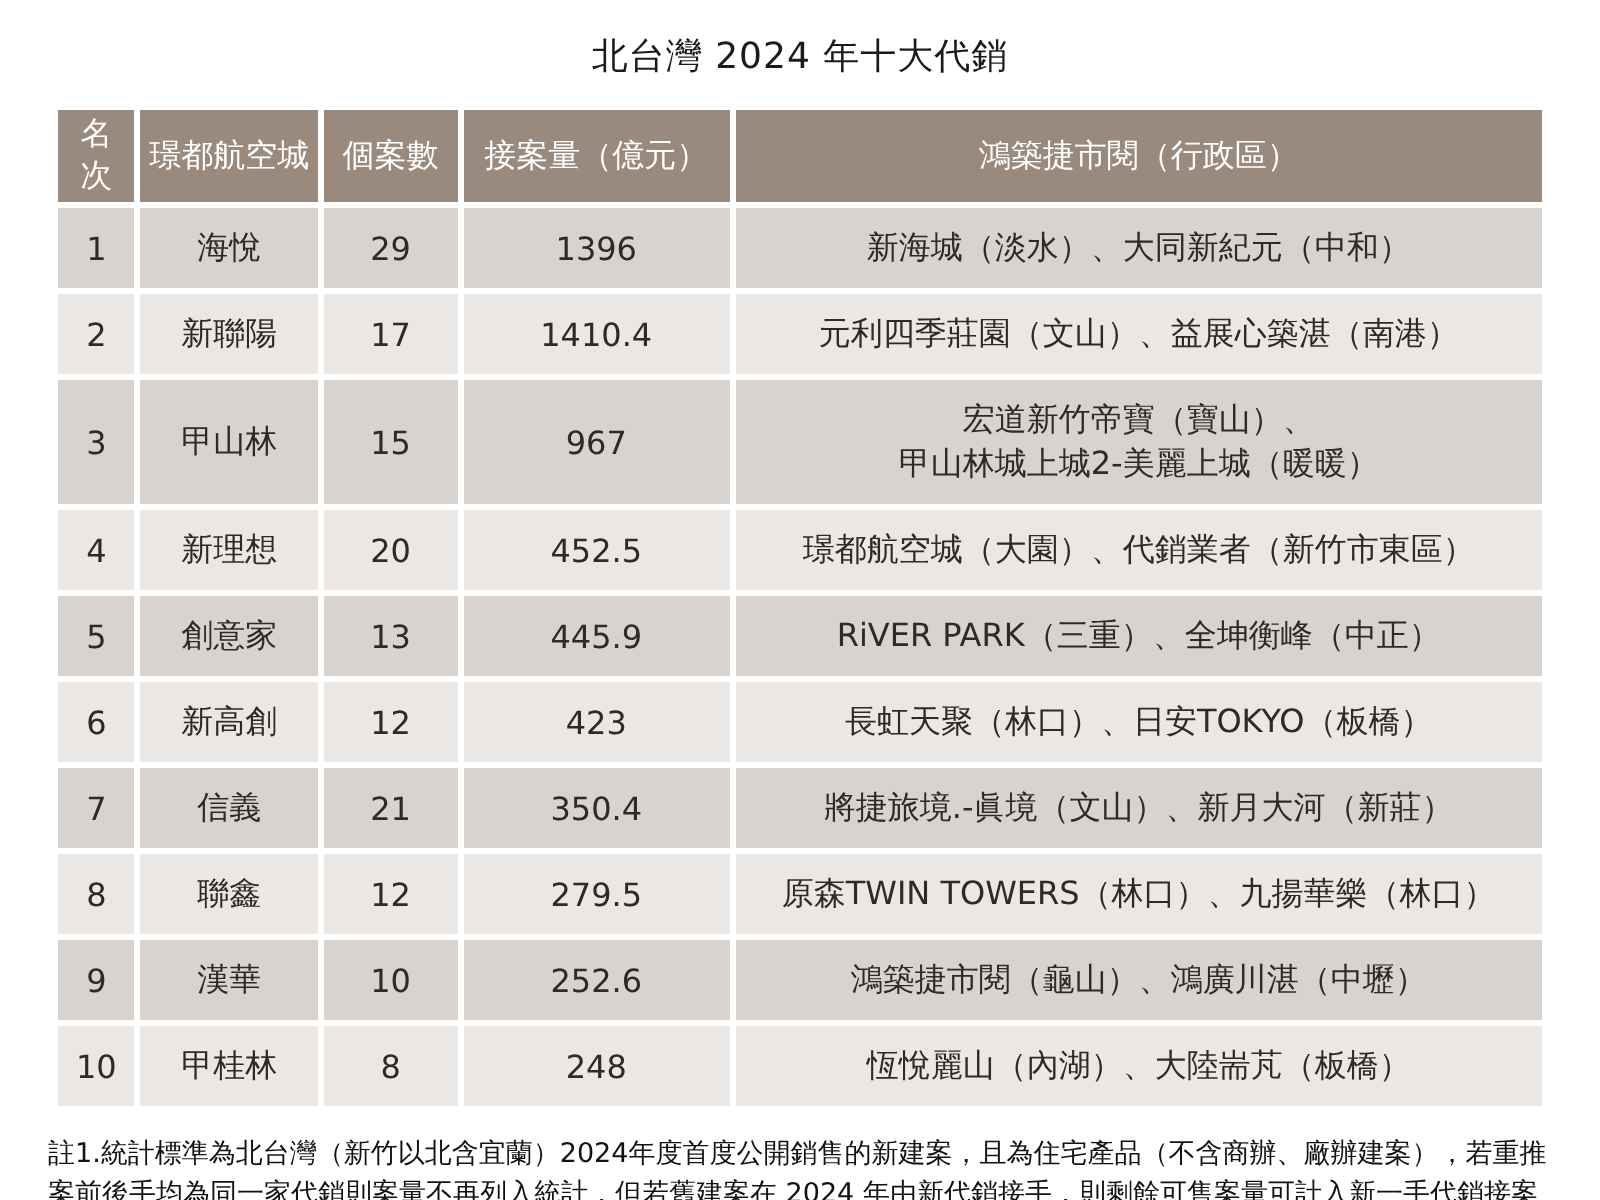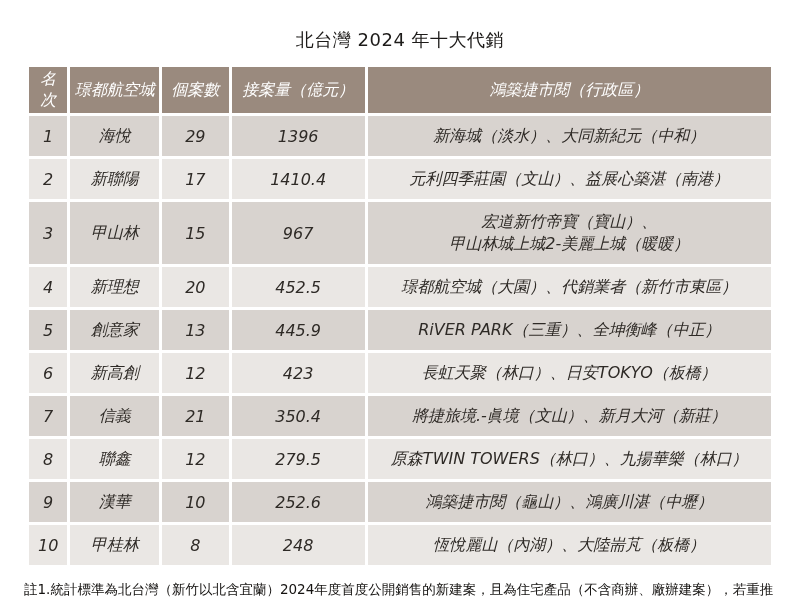--- a/index.html
+++ b/index.html
@@ -4,25 +4,25 @@
 <style>
   html,body{margin:0;padding:0;background:#ffffff;}
   body{
     width:800px;height:600px;overflow:hidden;
     font-family:"DejaVu Sans","Liberation Sans",sans-serif;
     color:#2e2a26;
   }
   .page{width:800px;height:600px;box-sizing:border-box;padding-top:16px;}
   .chart-title{
     text-align:center;font-size:18px;font-weight:500;
-    color:#1d1b19;margin:12px 0 10px 0;letter-spacing:0.5px;
+    color:#1d1b19;margin:0 0 10px 0;letter-spacing:0.5px;
   }
   table.rank-table{
     width:748px;margin:12px auto;table-layout:fixed;
-    border-collapse:separate;border-spacing:3px;background:#ffffff;font-style:italic;
+    border-collapse:separate;border-spacing:3px;background:#ffffff;
   }
   .col-rank{width:38px;}
   .col-agency{width:88px;}
   .col-cases{width:66px;}
   .col-volume{width:132px;}
   .col-projects{width:400px;}
   th,td{
     text-align:center;vertical-align:middle;
     font-weight:normal;padding:2px 4px;overflow:hidden;
   }

